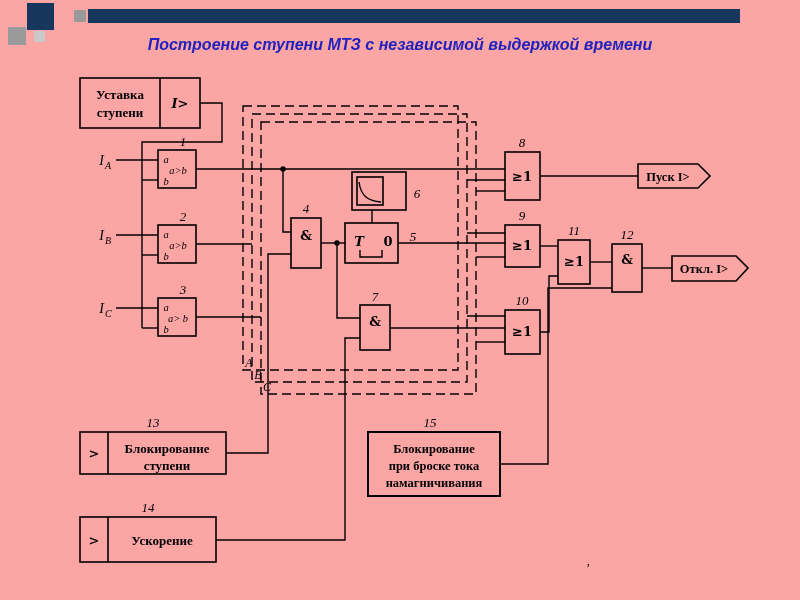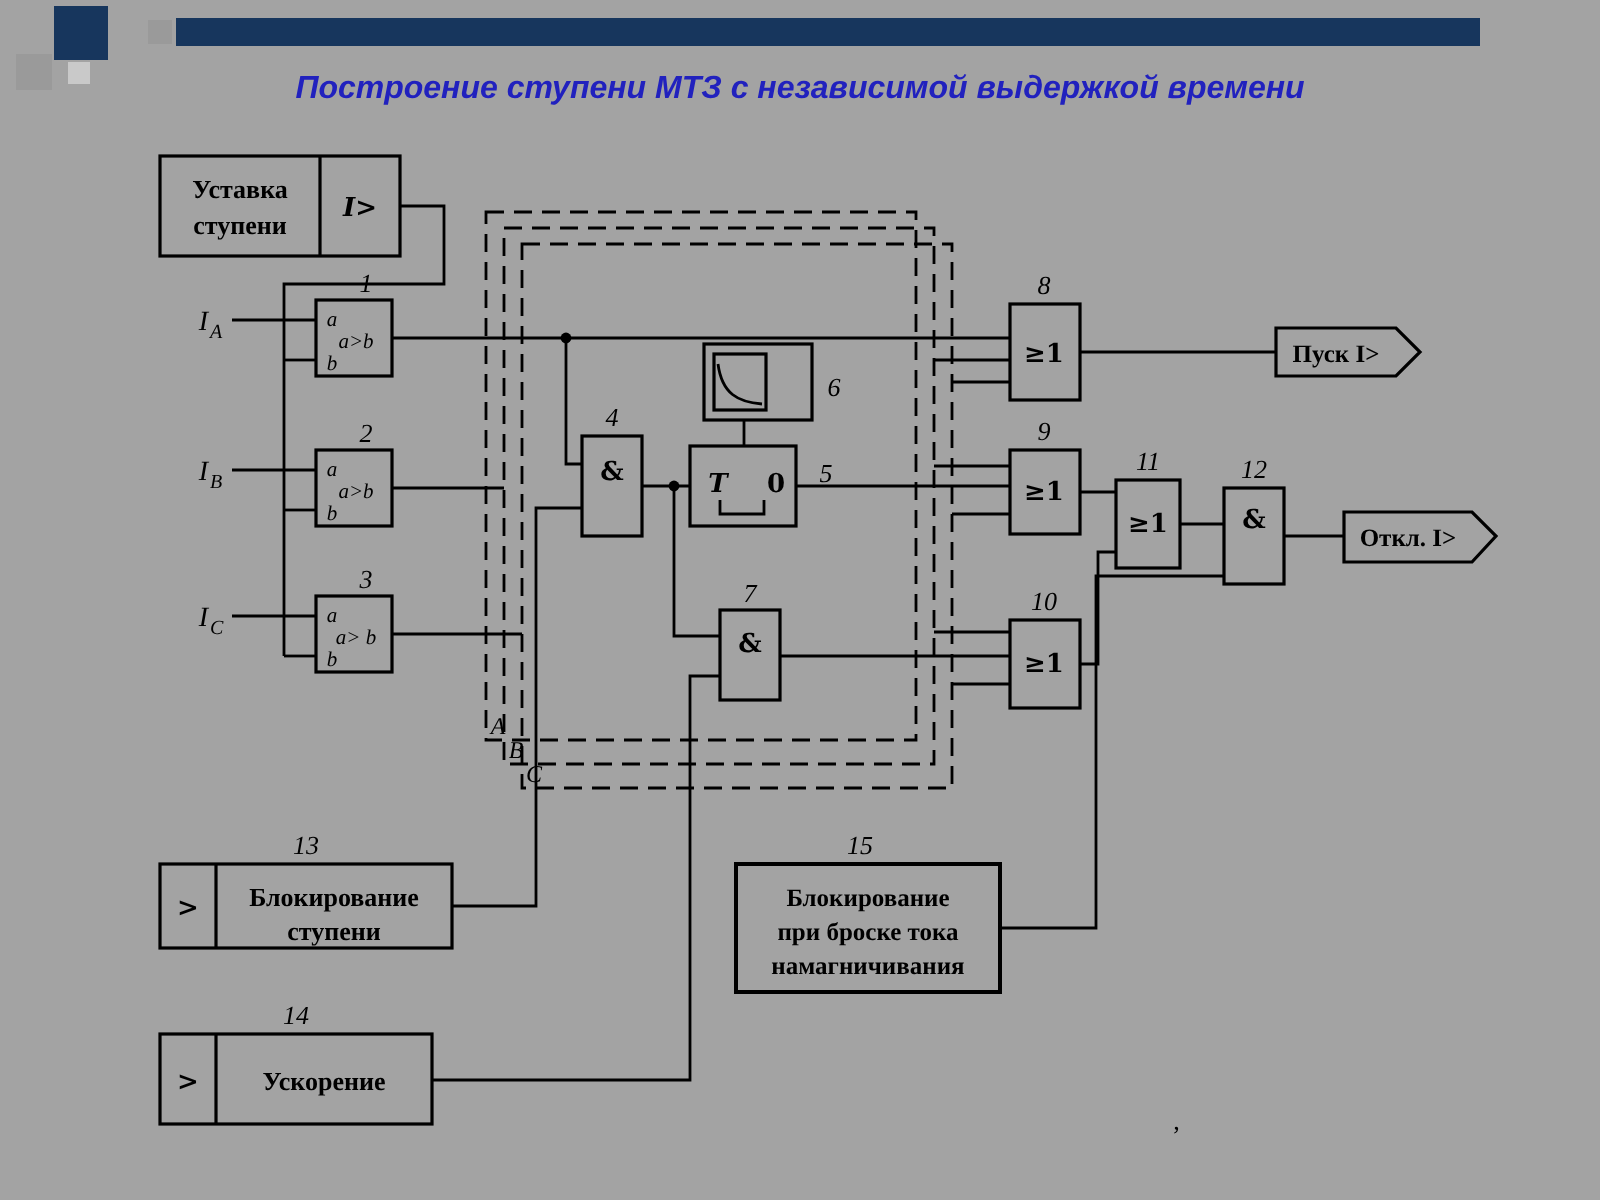--- a/index.html
+++ b/index.html
@@ -1,16 +1,16 @@
 <!DOCTYPE html>
 <html><head>
 <meta charset="utf-8">
 <style>
   html,body{margin:0;padding:0;background:#fff;}
-  .slide{position:relative;width:800px;height:600px;background:#a3a3a3;overflow:hidden;
+  .slide{position:relative;width:800px;height:600px;background:#fca5a5;overflow:hidden;
          font-family:"Liberation Serif", serif;}
   .deco{position:absolute;}
   .sq-navy{background:#17365D;}
   .sq-gray{background:#9a9a9a;}
   .sq-lgray{background:#c9c9c9;}
   .topbar{position:absolute;left:88px;top:9px;width:652px;height:14px;background:#17365D;}
   .title{position:absolute;left:0;top:36px;width:100%;text-align:center;
          font-family:"Liberation Sans", sans-serif;font-weight:bold;font-style:italic;
          font-size:16px;color:#2121BE;}
   svg{position:absolute;left:0;top:0;}

